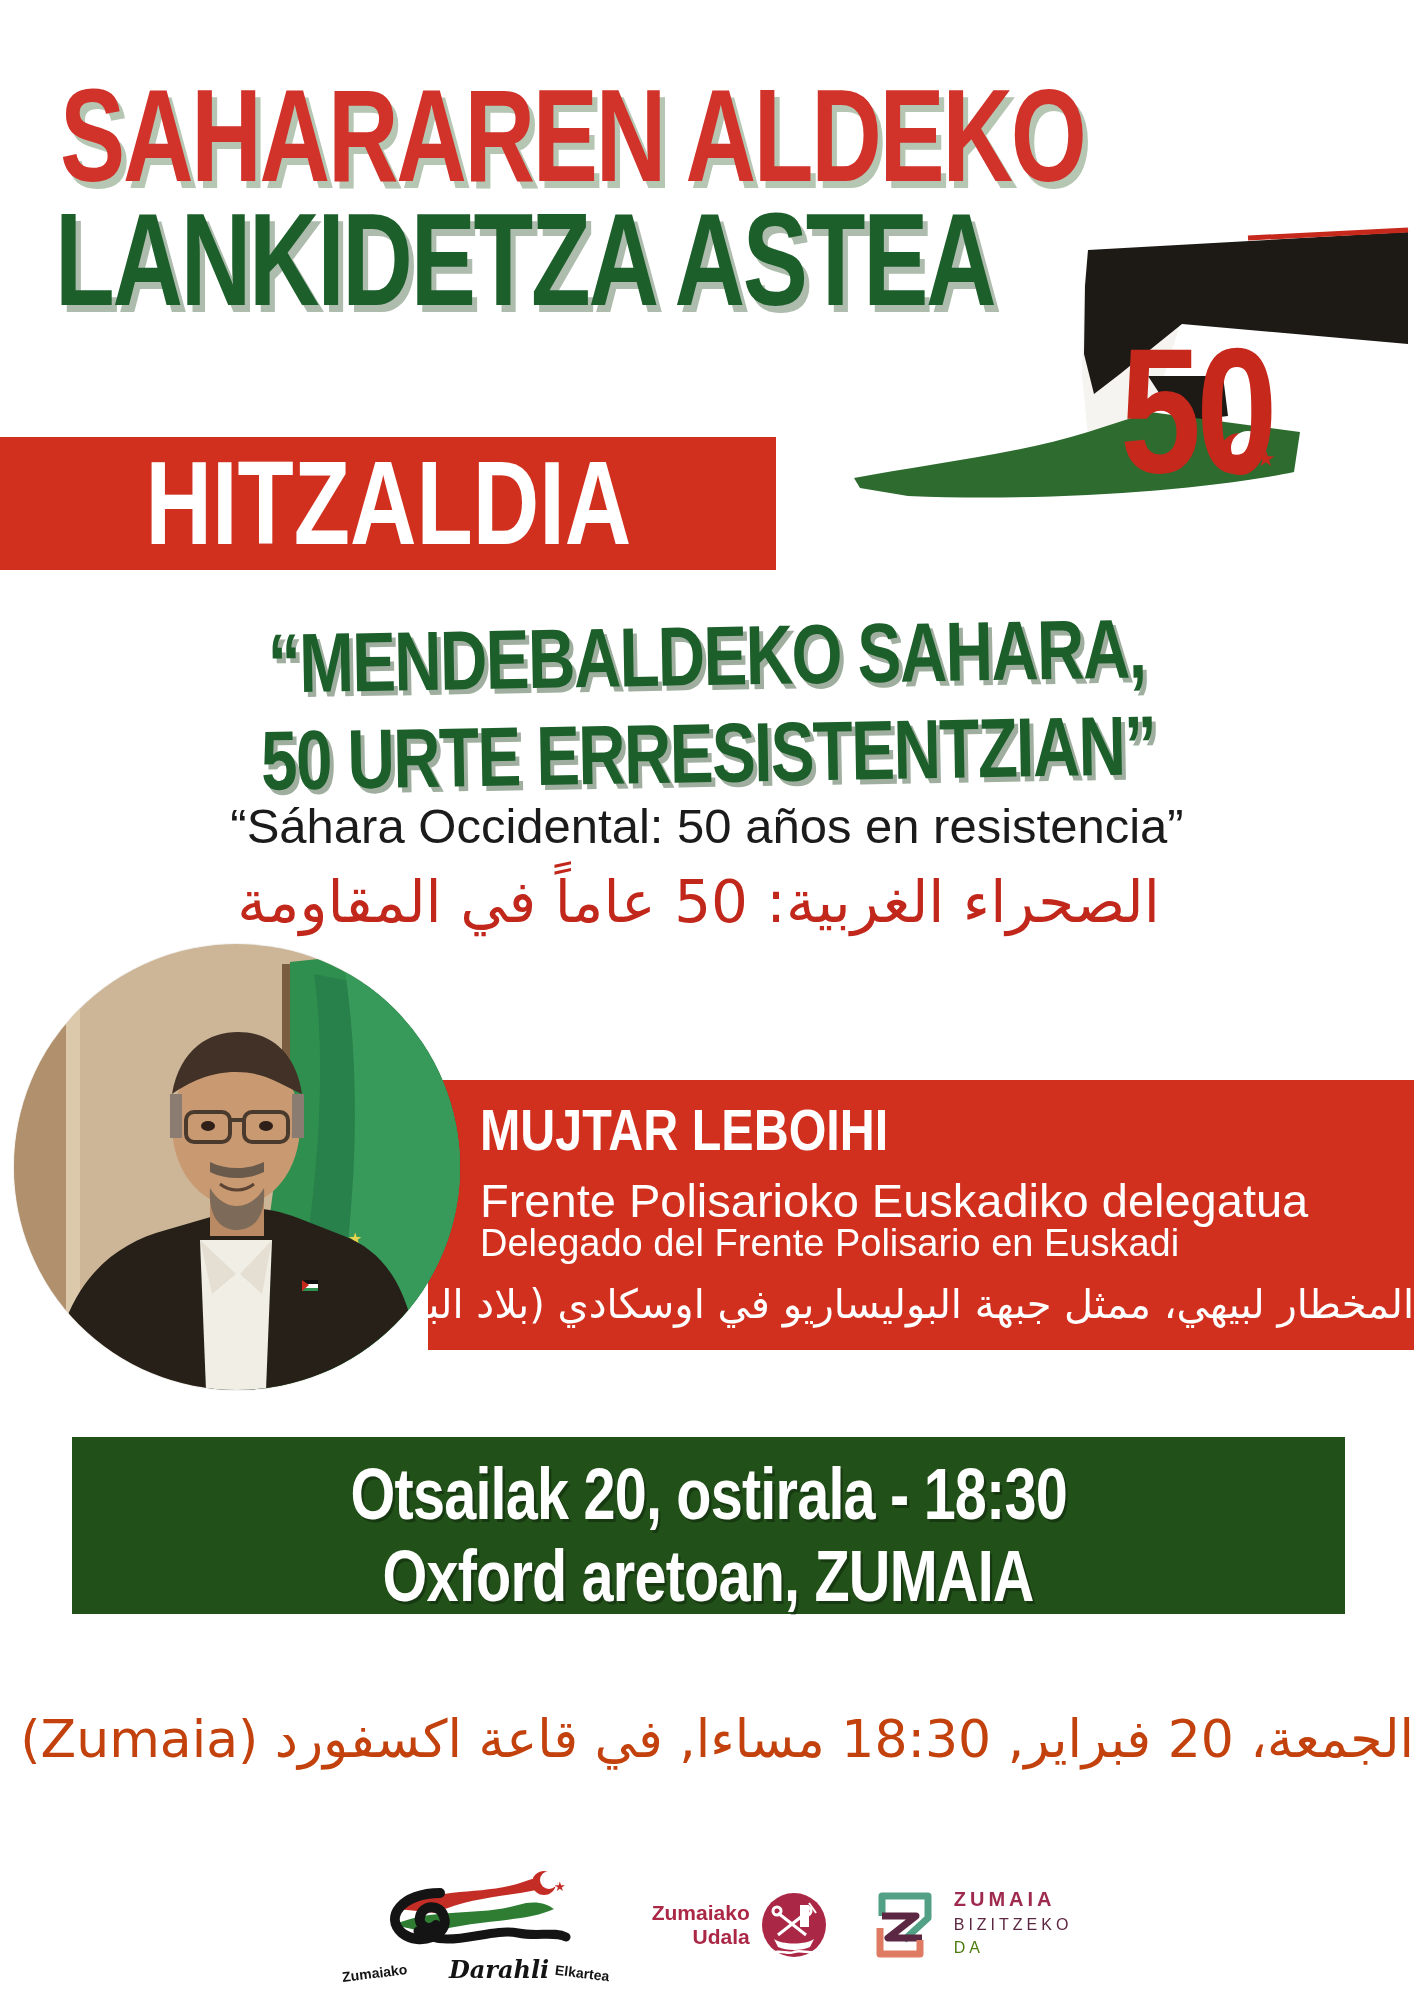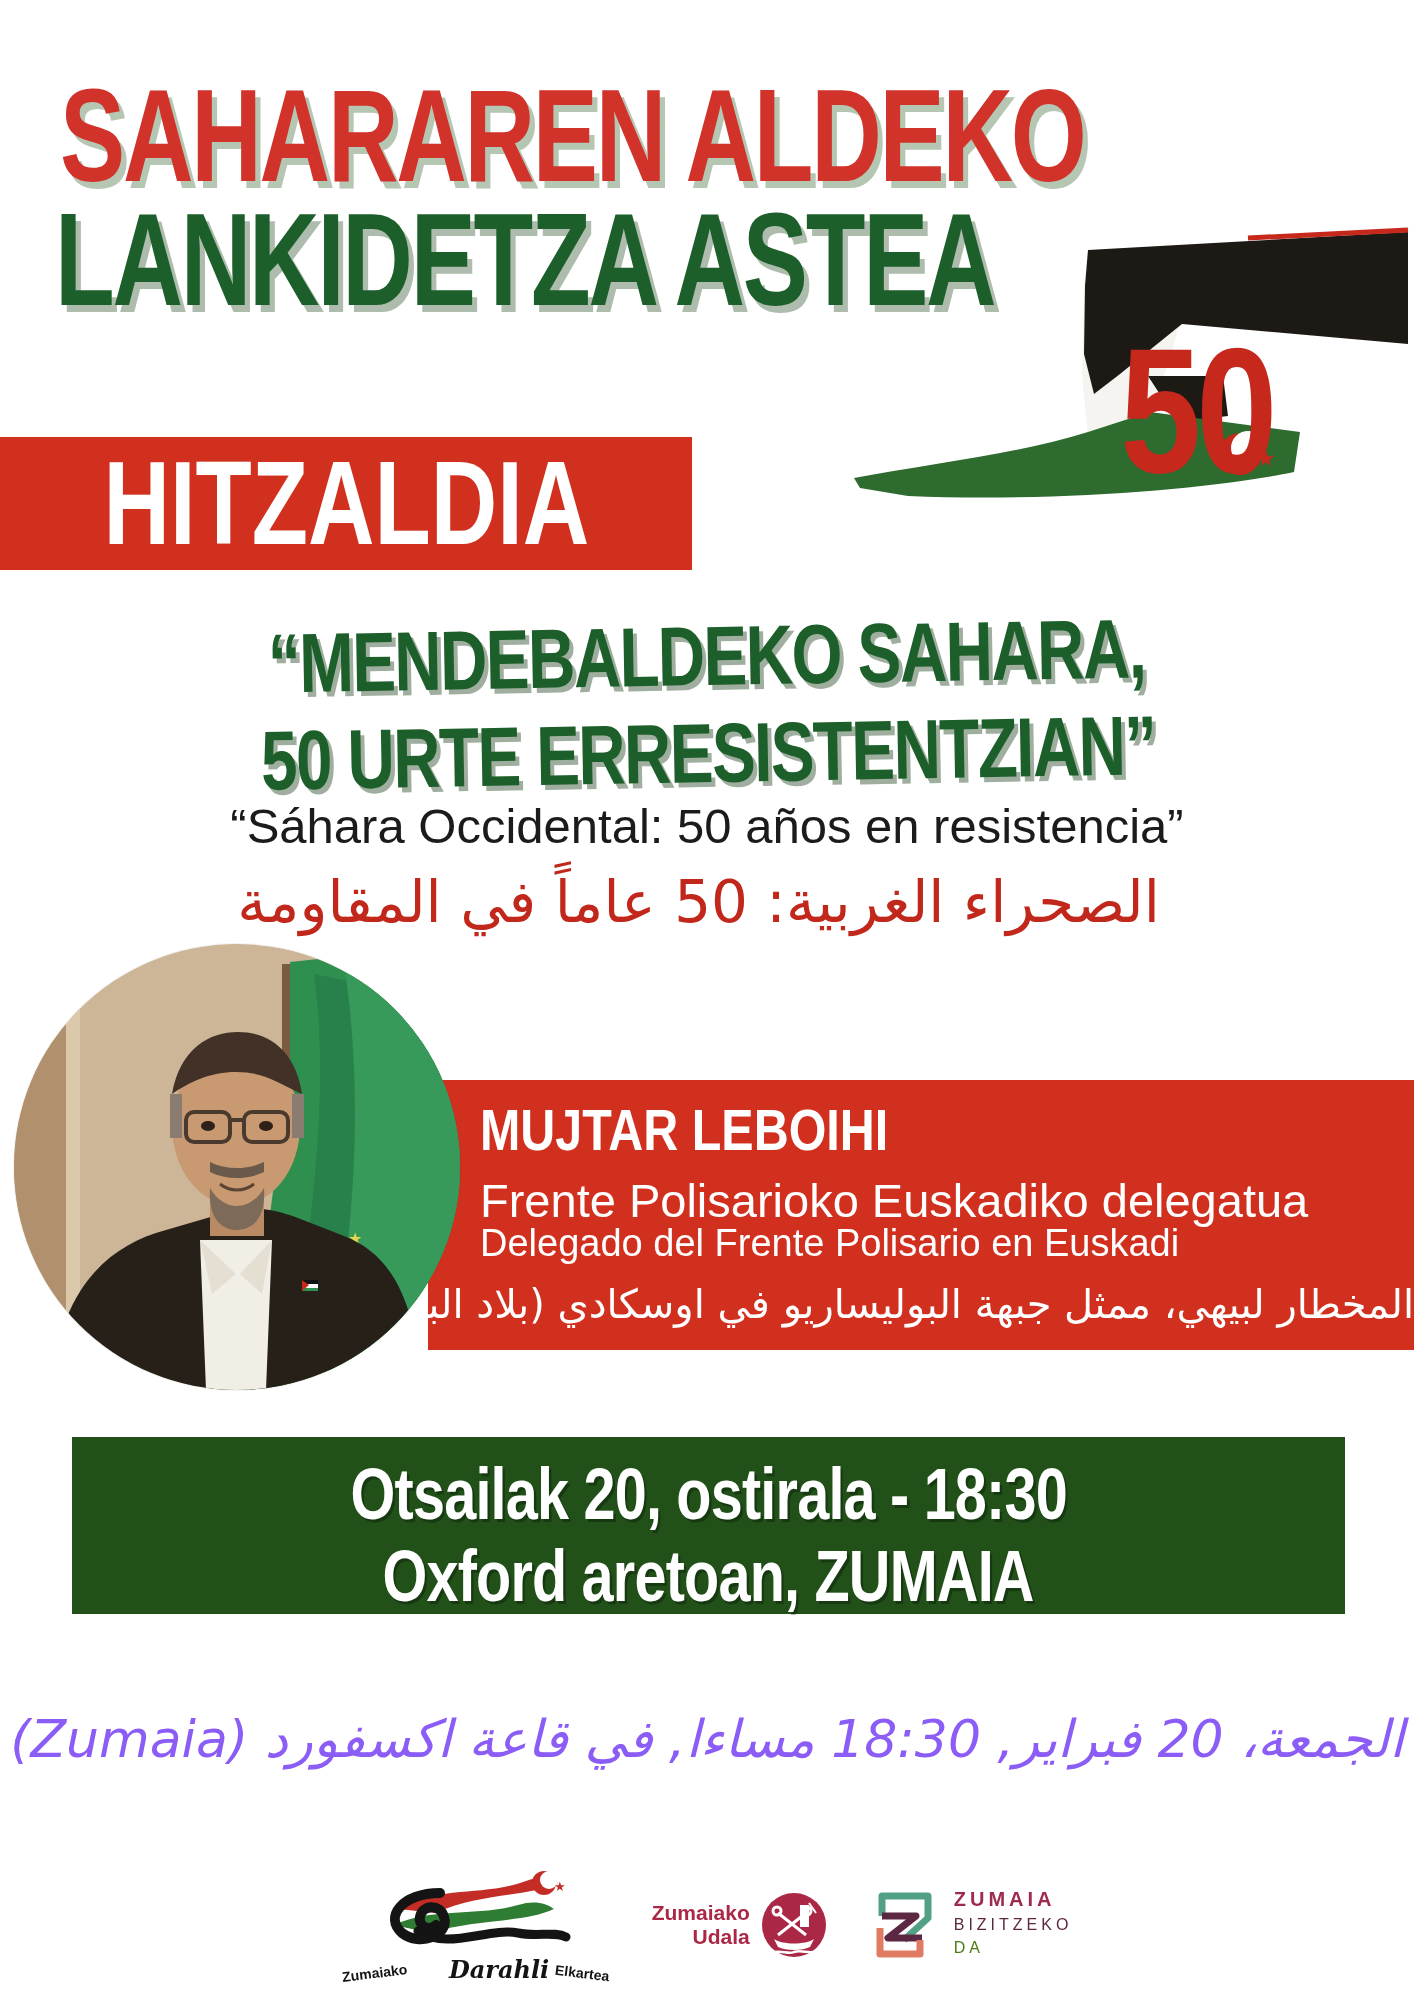--- a/index.html
+++ b/index.html
@@ -15,21 +15,21 @@
   
   .title1{left:60px; top:60px; font-size:132px; color:#d1322a;}
   .title1 .cond{text-shadow:7px 7px 0 #b5c6b2; letter-spacing:-3px;}
   .title2{left:55px; top:184px; font-size:132px; color:#1d5f2b;}
   .title2 .cond{text-shadow:7px 7px 0 #adbcad; letter-spacing:-3px;}
 
   
   .map-logo{left:848px; top:226px; width:566px; height:290px;}
 
   
-  .hitz-banner{left:0; top:437px; width:692px; height:133px; background:#d2301f; text-align:center;}
+  .hitz-banner{left:0; top:437px; width:776px; height:133px; background:#d2301f; text-align:center;}
   .hitz-banner .txt{display:inline-block; margin-top:8px; font-size:118px; color:#ffffff; font-weight:bold; transform:scaleX(.78); transform-origin:center; line-height:116px; white-space:nowrap;}
 
   
   .quote-eu{left:0; top:608px; width:1414px; text-align:center; color:#1d5f2b; font-size:84px; transform:rotate(-1deg);}
   .quote-eu .cond-c{text-shadow:5px 5px 0 #9fae9f; letter-spacing:-2px; line-height:1.05;}
   .quote-es{left:0; top:800px; width:1414px; text-align:center; color:#1b1b1b; font-size:49px; letter-spacing:0; line-height:1.1;}
   .quote-ar{left:0; top:862px; width:1397px; text-align:center; color:#c1271b; font-size:58px; font-family:"DejaVu Sans", sans-serif; line-height:1.4;}
 
   
   .speaker-banner{left:428px; top:1080px; width:986px; height:270px; background:#d2301f; color:#fff;
@@ -38,21 +38,21 @@
   .speaker-role-eu{font-size:47px; font-weight:normal; margin-top:18px; white-space:nowrap; line-height:1;}
   .speaker-role-es{font-size:38px; font-weight:normal; white-space:nowrap; line-height:1;}
   .speaker-role-ar{font-size:40px; margin-top:18px; font-family:"DejaVu Sans", sans-serif; white-space:nowrap; line-height:1.2; direction:rtl; text-align:left;}
   .photo{left:14px; top:944px; width:446px; height:446px; border-radius:50%; overflow:hidden; box-shadow:0 0 0 1px rgba(0,0,0,.05);}
 
   
   .when-box{left:72px; top:1437px; width:1273px; height:177px; background:#215018; text-align:center; color:#fff; padding-top:16px; box-sizing:border-box;}
   .when-box .ln{display:block; font-size:72px;}
   .when-box .cond-c{transform:scaleX(.8); text-shadow:3px 3px 0 rgba(0,0,0,.28); letter-spacing:-1px; line-height:1.06;}
   .when-es{left:0; top:1642px; width:1414px; text-align:center; color:#1b1b1b; font-size:45px;}
-  .when-ar{left:0; top:1700px; width:1414px; text-align:center; color:#8b5cf6; font-size:52px; font-family:"DejaVu Sans", sans-serif; line-height:1.5;font-style:italic;}
+  .when-ar{left:0; top:1700px; width:1414px; text-align:right; color:#c2410c; font-size:52px; font-family:"DejaVu Sans", sans-serif; line-height:1.5;}
 
   
   .footer{left:0; top:1856px; width:1414px; height:138px; display:flex; justify-content:center; align-items:center; gap:42px;}
   .darahli{display:flex; flex-direction:column; align-items:center;}
   .darahli-caption{margin-top:-4px; color:#141414; display:flex; align-items:baseline; gap:6px;}
   .darahli-caption .plain{font-size:14px; font-weight:bold;}
   .darahli-caption .rot-l{display:inline-block; transform:rotate(-7deg);}
   .darahli-caption .rot-r{display:inline-block; transform:rotate(7deg);}
   .darahli-caption .script{font-family:"DejaVu Serif", serif; font-style:italic; font-weight:bold; font-size:24px;margin-left:36px;}
   .udala{display:flex; align-items:center; gap:10px;}

